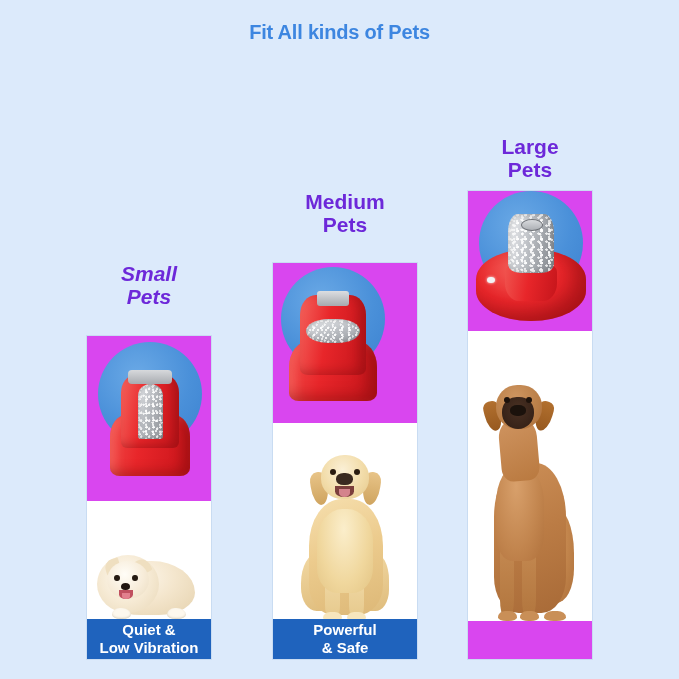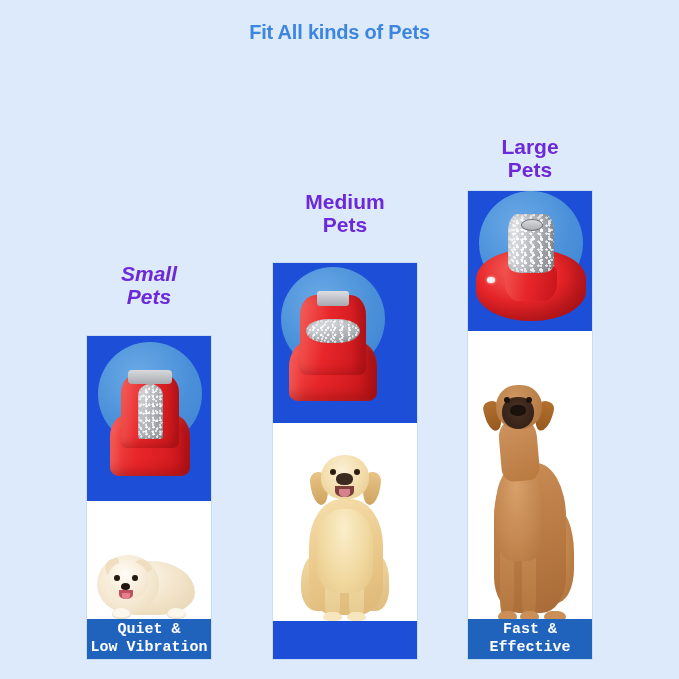--- a/index.html
+++ b/index.html
@@ -52,25 +52,24 @@
     font-size: 21px;
     font-weight: bold;
     color: #6d28d9;
     line-height: 1.1;
     white-space: pre-line;
   }
   .card {
     position: absolute;
     left: 0;
     width: 100%;
-    background: #1d4ed8;
+    background: #d946ef;
     border: 1px solid #c9dcf2;
     box-sizing: border-box;
     overflow: hidden;
-    font-family: Liberation Mono, monospace;
   }
 
   
   .port-area {
     position: relative;
     width: 100%;
     overflow: hidden;
   }
   .port-circle {
     position: absolute;
@@ -563,20 +562,22 @@
         <div class="eye l"></div>
         <div class="eye r"></div>
         <div class="mouth"></div>
         <div class="tongue"></div>
         <div class="nose"></div>
         <div class="foot l"></div>
         <div class="foot r"></div>
       </div>
     </div>
 
+    <div class="banner" style="height:40px;">Powerful
+&amp; Safe</div>
   </div>
 </div>
 
 <div class="column" style="left:467px; top:135px; width:126px; height:525px;">
 
   <div class="col-label" style="top:0px;">Large
 Pets</div>
 
   <div class="card" style="top:55px; height:470px;">
 
@@ -606,16 +607,14 @@
         <div class="mask"></div>
         <div class="eye l"></div>
         <div class="eye r"></div>
         <div class="nose"></div>
         <div class="foot rear"></div>
         <div class="foot l"></div>
         <div class="foot r"></div>
       </div>
     </div>
 
-    <div class="banner" style="height:40px;">Fast &amp;
-Effective</div>
   </div>
 </div>
 
 </body></html>

